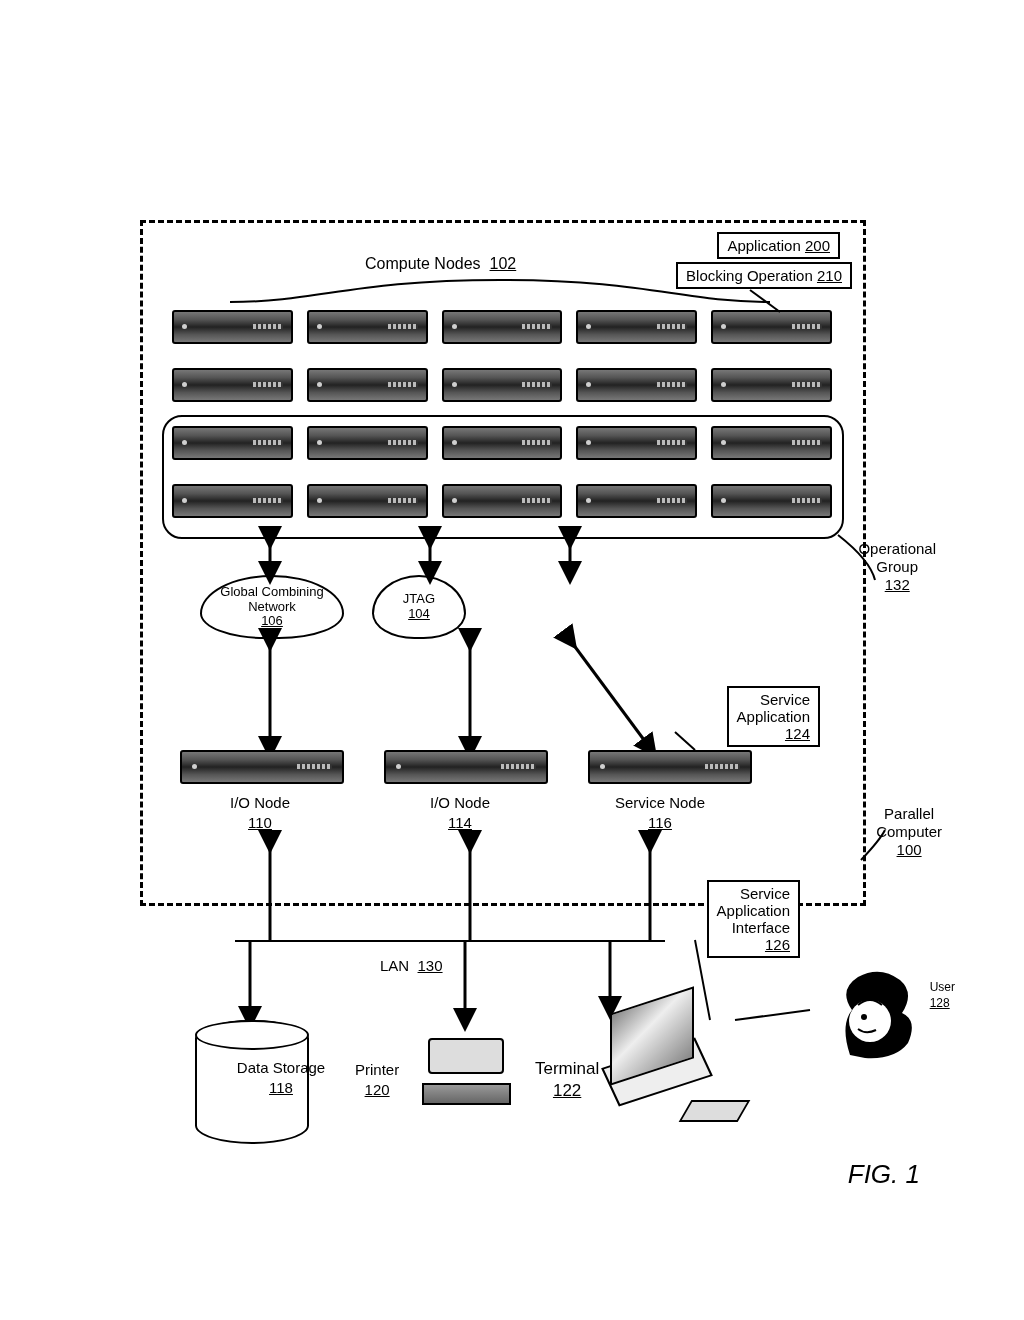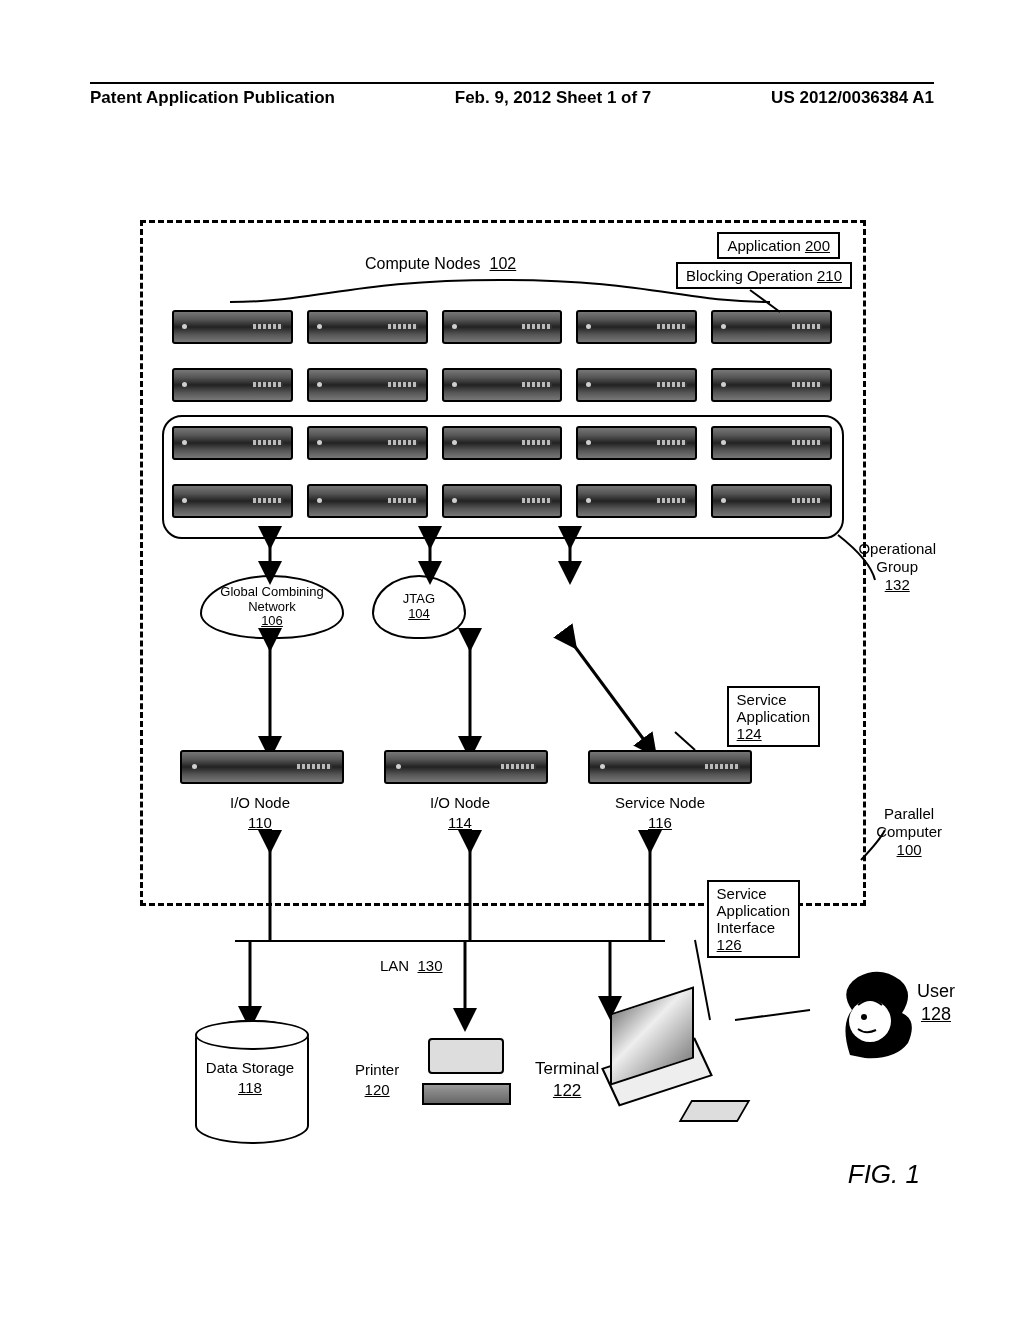--- a/index.html
+++ b/index.html
@@ -3,21 +3,21 @@
 <meta charset="utf-8">
 <style>
   html,body { margin:0; padding:0; background:#fff; font-family:Arial,Helvetica,sans-serif; color:#000; }
   .page { width:1024px; height:1320px; position:relative; box-sizing:border-box; }
   .header { position:absolute; top:82px; left:0; right:0; }
   .header-line { border-top:2px solid #000; margin:0 90px; }
   .header-row { display:flex; justify-content:space-between; padding:4px 90px 0; font-size:17px; font-weight:bold; }
   .figure-area { position:absolute; top:220px; left:140px; width:740px; height:960px; }
   .dash-box { position:absolute; left:0; top:0; width:720px; height:680px; border:3px dashed #000; }
   
-  .callout { position:absolute; background:#fff; border:2px solid #000; padding:3px 8px; font-size:15px; text-align:left; }
+  .callout { position:absolute; background:#fff; border:2px solid #000; padding:3px 8px; font-size:15px; text-align:right; }
   .underline { text-decoration:underline; }
   .compute-label { position:absolute; top:35px; left:225px; font-size:16px; }
   .compute-brace { position:absolute; top:60px; left:90px; width:540px; height:22px; }
   .nodes-grid { position:absolute; top:90px; left:32px; width:660px; }
   .node-row { display:flex; gap:14px; margin-bottom:24px; }
   .node { width:120px; height:30px; border:2px solid #000; border-radius:3px; background:linear-gradient(#777,#555,#222,#555,#777); position:relative; }
   .node::before { content:""; position:absolute; left:8px; top:12px; width:5px; height:5px; background:#cfcfcf; border-radius:50%; }
   .node::after { content:""; position:absolute; right:8px; top:12px; width:30px; height:5px; background:repeating-linear-gradient(90deg,#bbb 0 3px,#333 3px 5px); }
   .op-group-box { position:absolute; top:195px; left:22px; width:678px; height:120px; border:2px solid #000; border-radius:20px; }
   .op-group-label { position:absolute; top:320px; right:-56px; font-size:15px; text-align:center; line-height:1.2; }
@@ -31,48 +31,40 @@
   .lower-labels { position:absolute; top:573px; left:40px; display:flex; gap:40px; }
   .lower-label { width:160px; text-align:center; font-size:15px; line-height:1.3; }
   .parallel-label { position:absolute; top:585px; right:-62px; font-size:15px; text-align:center; line-height:1.2; }
   .svc-app-box { position:absolute; top:466px; right:60px; background:#fff; }
   .svc-iface-box { position:absolute; top:660px; right:80px; background:#fff; z-index:2; }
   .lan-label { position:absolute; top:737px; left:240px; font-size:15px; }
   .lan-line { position:absolute; top:720px; left:95px; width:430px; height:2px; background:#000; }
   
   .cyl { position:absolute; top:800px; left:55px; width:110px; height:120px; border:2px solid #000; border-radius:50%/15%; }
   .cyl::before { content:""; position:absolute; top:-2px; left:-2px; right:-2px; height:26px; border:2px solid #000; background:#fff; border-radius:50%; }
-  .cyl-label { position:absolute; top:838px; left:55px; width:110px; text-align:center; font-size:15px; line-height:1.3; }
+  .cyl-label { position:absolute; top:838px; left:55px; width:110px; text-align:center; font-size:15px; line-height:1.3;padding-left:31px; }
   .printer-label { position:absolute; top:840px; left:215px; text-align:center; font-size:15px; line-height:1.3; }
   .printer-ico { position:absolute; top:800px; left:280px; width:90px; height:85px; }
   .printer-body { position:absolute; top:18px; left:8px; width:72px; height:32px; border:2px solid #000; background:#ddd; border-radius:4px; }
   .printer-tray { position:absolute; bottom:0; left:2px; width:85px; height:18px; border:2px solid #000; background:linear-gradient(#999,#666); }
   .terminal-label { position:absolute; top:838px; left:395px; text-align:center; font-size:17px; line-height:1.3; }
   .monitor { position:absolute; top:780px; left:470px; width:115px; height:115px; }
   .monitor-screen { position:absolute; top:0; left:0; width:80px; height:68px; border:2px solid #000; background:linear-gradient(145deg,#888,#eee 40%,#888); transform:skewY(-18deg); }
   .monitor-case { position:absolute; top:50px; left:0; width:90px; height:40px; border:2px solid #000; background:#eee; transform:skewY(-18deg) skewX(22deg); }
   .keyboard { position:absolute; top:880px; left:545px; width:55px; height:18px; border:2px solid #000; background:#ddd; transform:skewX(-30deg); }
   .user-head { position:absolute; top:745px; right:-40px; width:90px; height:100px; }
-  .user-label { position:absolute; top:760px; right:-75px; font-size:18px; text-align:center; line-height:1.3; }
+  .user-label { position:absolute; top:760px; right:-75px; font-size:12px; line-height:1.3; }
   .fig-label { position:absolute; bottom:-10px; right:-40px; font-size:26px;font-style:italic; }
   svg { overflow:visible; }
 </style>
 </head>
 <body>
 
 <div class="page">
 
-  <div class="header">
-    <div class="header-line"></div>
-    <div class="header-row">
-      <span>Patent Application Publication</span>
-      <span>Feb. 9, 2012  Sheet 1 of 7</span>
-      <span>US 2012/0036384 A1</span>
-    </div>
-  </div>
 
   <div class="figure-area">
 
     <div class="dash-box"></div>
 
     <div class="callout" style="top:12px; right:40px;">
       <span>Application</span>
       <span class="underline">200</span>
     </div>
     <div class="callout" style="top:42px; right:28px;">

